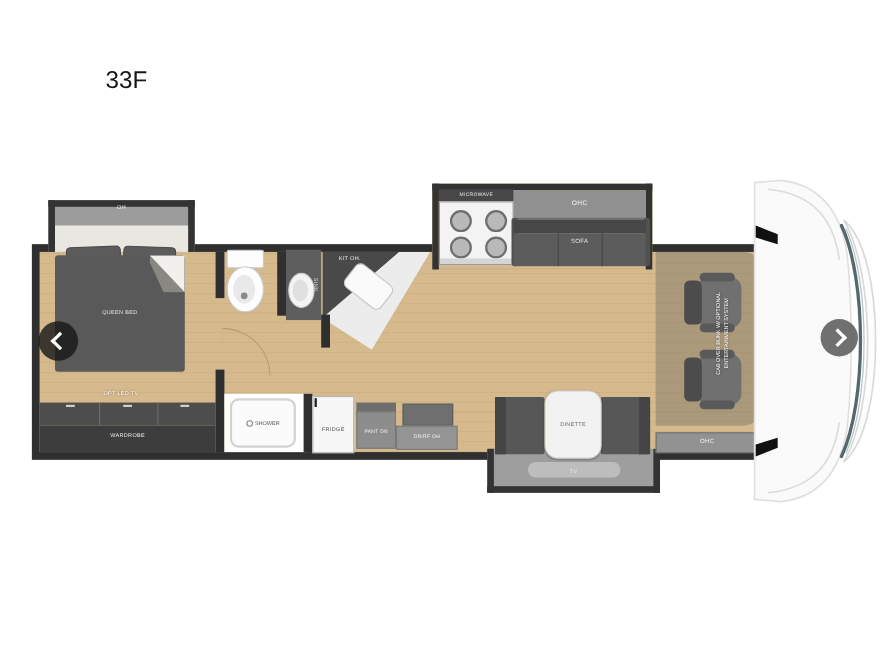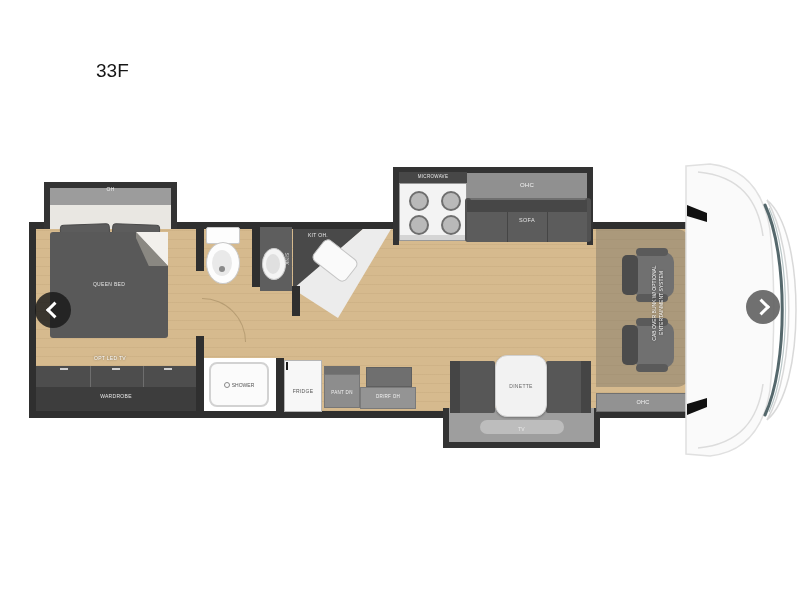--- a/index.html
+++ b/index.html
@@ -13,21 +13,21 @@
          background-image:repeating-linear-gradient(0deg, rgba(90,60,20,0.06) 0 1px, transparent 1px 9px);}
   .wall{background:#2f2f2f;}
   .chev{width:9px;height:9px;border-left:3px solid #fff;border-bottom:3px solid #fff;display:block;}
   .navbtn{border-radius:50%;display:flex;align-items:center;justify-content:center;cursor:pointer;}
 </style>
 </head>
 <body>
 
 <div id="canvas">
 
-  <div class="a" style="left:96px;top:60px;font-size:19px;color:#161616;">33F</div>
+  <div class="a" style="left:96px;top:60px;font-size:22px;color:#161616;">33F</div>
 
   <div class="a floor" style="left:29px;top:222px;width:668px;height:196px;border:7px solid #2f2f2f;box-sizing:border-box;"></div>
 
   <div class="a" style="left:44px;top:182px;width:133px;height:47px;border:6px solid #333;border-bottom:none;background:#9c9c9c;box-sizing:border-box;">
     <div class="a" style="left:0;top:17px;right:0;bottom:0;background:#e9e7e2;"></div>
   </div>
   <div class="lbl" style="left:44px;top:187px;width:133px;font-size:5px;color:#efefef;">OH</div>
 
   <div class="a" style="left:60px;top:224px;width:48px;height:15px;background:#5c5c5c;border:1px solid #4a4a4a;border-radius:4px;transform:rotate(-2deg);"></div>
   <div class="a" style="left:112px;top:224px;width:46px;height:15px;background:#5c5c5c;border:1px solid #4a4a4a;border-radius:4px;transform:rotate(2deg);"></div>

